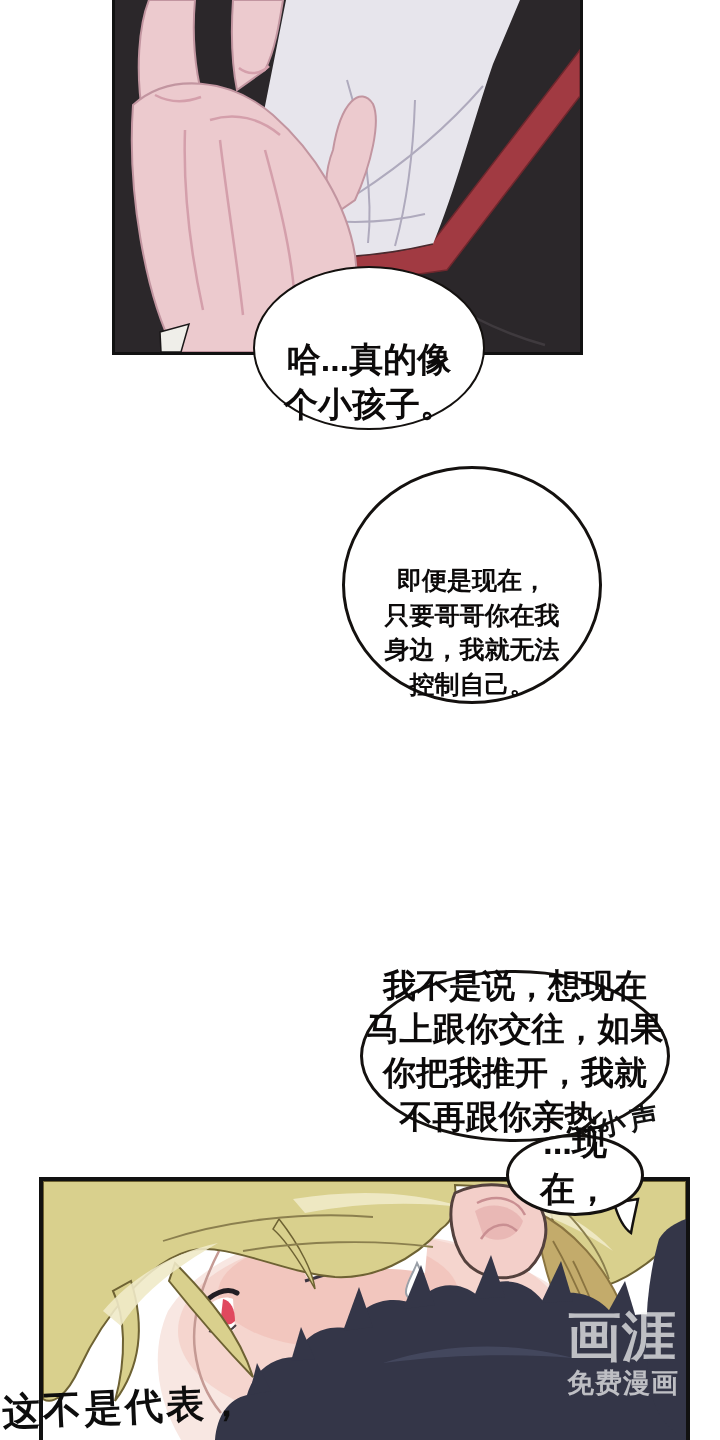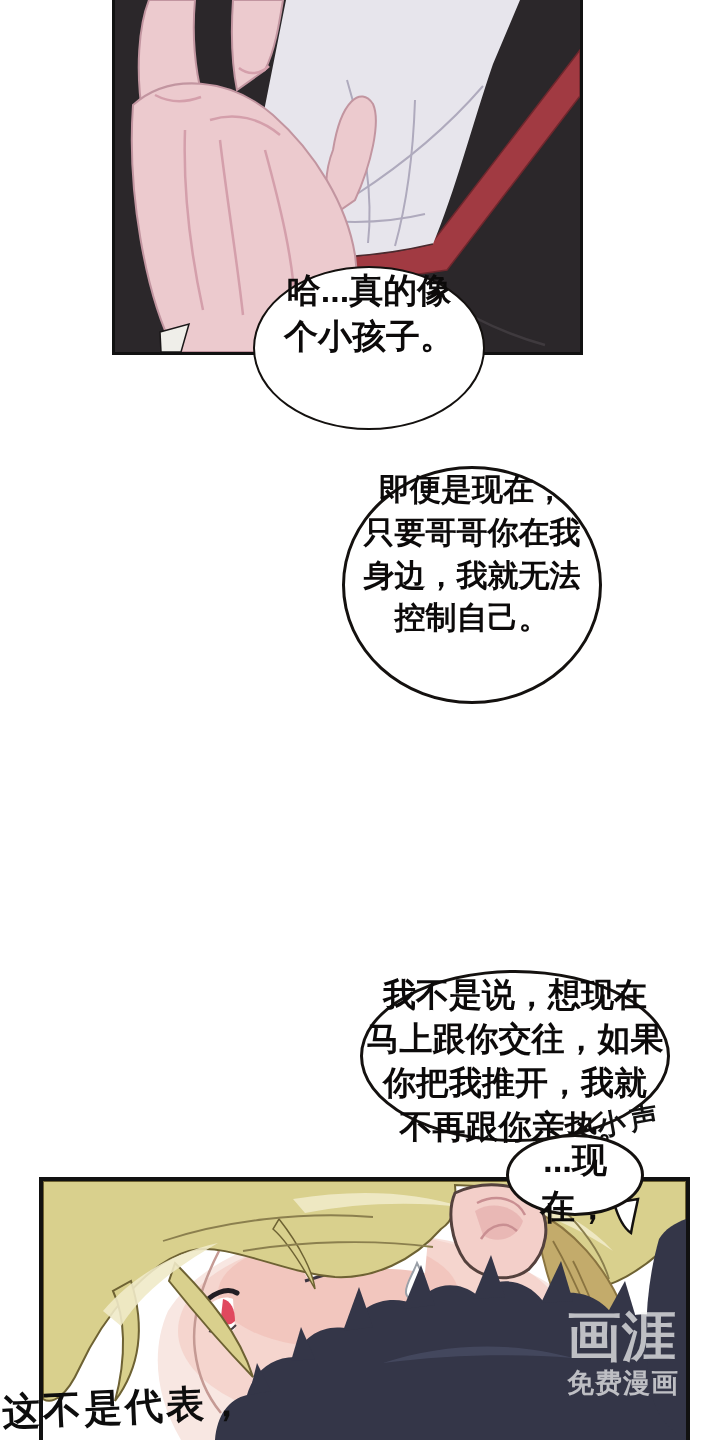--- a/index.html
+++ b/index.html
@@ -10,26 +10,26 @@
   
   .panel{position:absolute;background:#fff;overflow:hidden;}
   .panel-top{left:112px;top:0;width:471px;height:355px;
              border:3px solid #111;border-top:none;box-sizing:border-box;}
   .panel-bottom{left:39px;top:1177px;width:651px;height:263px;
              border:4px solid #111;border-bottom:none;box-sizing:border-box;}
   .panel svg{display:block;}
 
   
   .bubble{position:absolute;background:#ffffff;border:3px solid #14110f;
-          border-radius:50%;display:flex;align-items:flex-start;justify-content:center;
+          border-radius:50%;display:flex;align-items:flex-end;justify-content:center;
           text-align:center;color:#0c0a0a;font-weight:bold;z-index:30;box-sizing:border-box;}
   .bubble span{white-space:pre-line;display:block;}
   .b1{left:253px;top:266px;width:232px;height:164px;border-width:2px;
       font-size:34px;line-height:1.34;}
-  .b2{left:342px;top:466px;width:260px;height:238px;font-size:31px;line-height:1.38;}
+  .b2{left:342px;top:466px;width:260px;height:238px;font-size:25px;line-height:1.38;}
   .b3{left:94px;top:786px;width:236px;height:214px;font-size:33px;line-height:1.38;}
   .b4{left:360px;top:970px;width:310px;height:172px;font-size:33px;line-height:1.33;}
   .b5{left:506px;top:1134px;width:138px;height:82px;font-size:35px;z-index:32;}
 
   .tails{position:absolute;left:0;top:0;width:720px;height:1440px;z-index:31;pointer-events:none;}
 
   
   .whisper{position:absolute;left:597px;top:1102px;z-index:33;color:#111;
            font-size:28px;font-weight:800;letter-spacing:5px;transform:rotate(-10deg);}
   .caption{position:absolute;left:2px;top:1382px;z-index:40;color:#0d0d0d;

